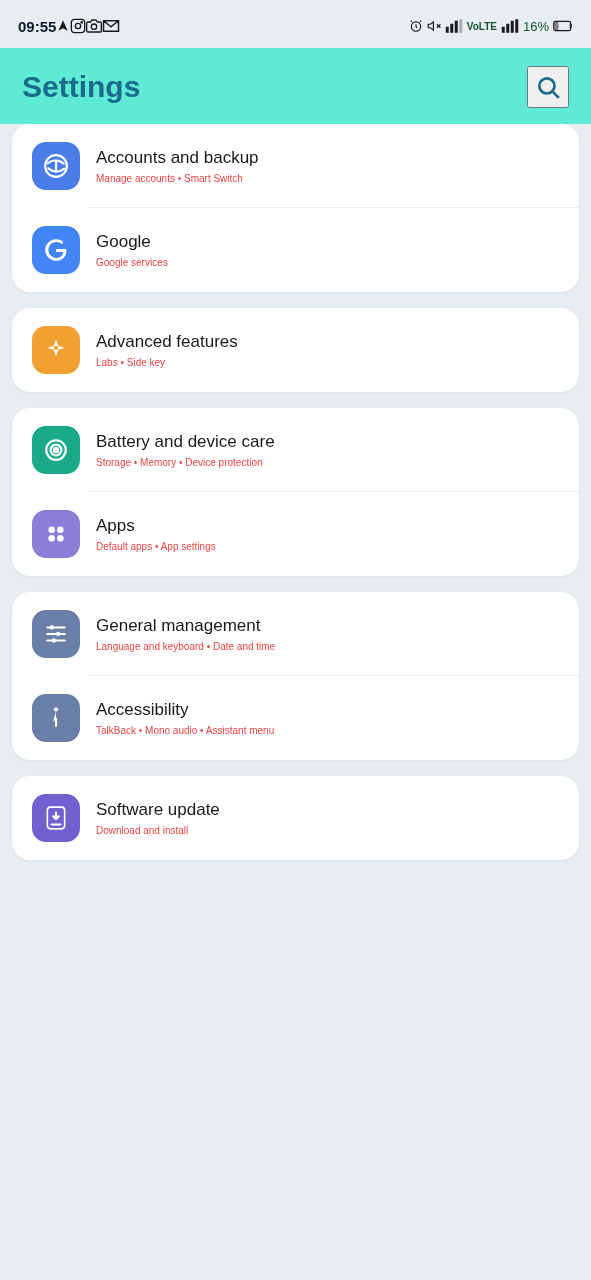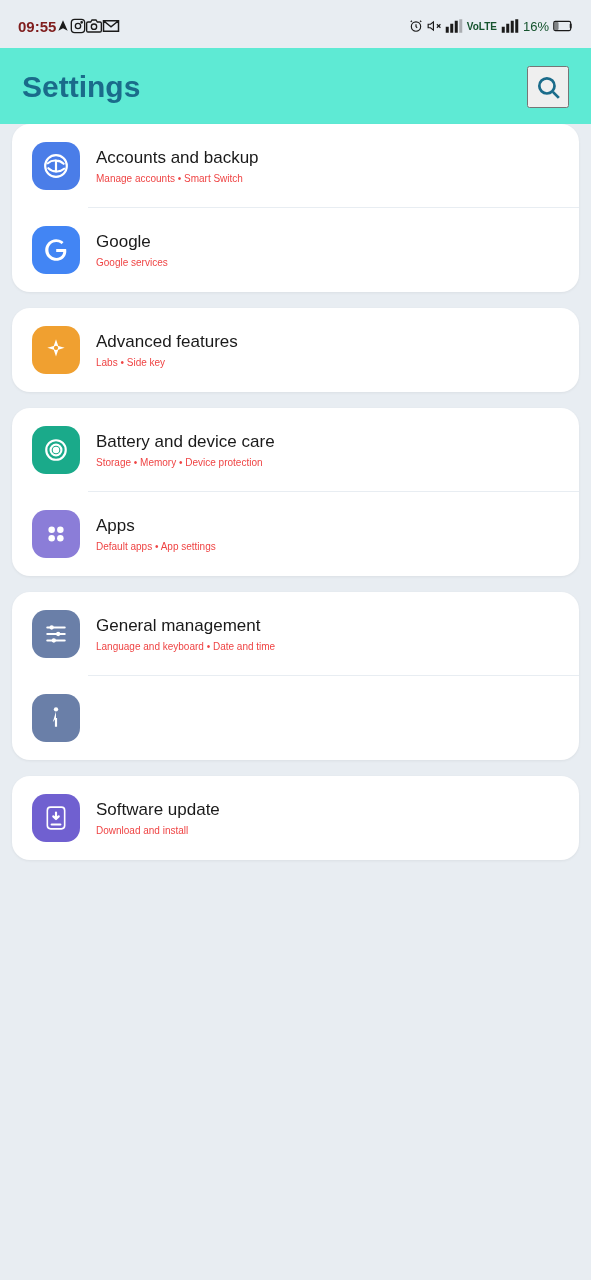--- a/index.html
+++ b/index.html
@@ -19,21 +19,21 @@
       align-items: center;
       padding: 10px 18px 6px 18px;
       background: #e8edf2;
       height: 48px;
     }
     .status-left {
       display: flex;
       align-items: center;
       font-size: 15px;
       font-weight: 600;
-      color: #7f1d1d;
+      color: #0f172a;
     }
     .status-right {
       display: flex;
       align-items: center;
       gap: 4px;
       font-size: 13px;
       color: #14532d;
     }
 
     
@@ -302,20 +302,24 @@
     </div>
   </div>
   <div class="settings-item">
     <div class="icon-wrapper icon-slate">
       <svg class="icon-svg" viewBox="0 0 24 24" fill="white">
         <circle cx="12" cy="4" r="2"></circle>
         <path d="M12 6v6l-3 4m3-4l3 4M7 10h10"></path>
         <line x1="12" y1="12" x2="12" y2="20" stroke="white" stroke-width="2"></line>
       </svg>
     </div>
+    <div class="item-text">
+      <div class="item-title">Accessibility</div>
+      <div class="item-subtitle">TalkBack • Mono audio • Assistant menu</div>
+    </div>
   </div>
 </div>
 
 <div class="settings-group">
   <div class="settings-item">
     <div class="icon-wrapper icon-purple">
       <svg class="icon-svg" viewBox="0 0 24 24" fill="white">
         <rect x="4" y="2" width="16" height="20" rx="3" fill="none" stroke="white" stroke-width="1.5"></rect>
         <path d="M12 7v6m0 0l-2.5-2.5M12 13l2.5-2.5" stroke="white" stroke-width="2" stroke-linecap="round"></path>
         <rect x="7" y="17" width="10" height="2" rx="1" fill="white"></rect>

